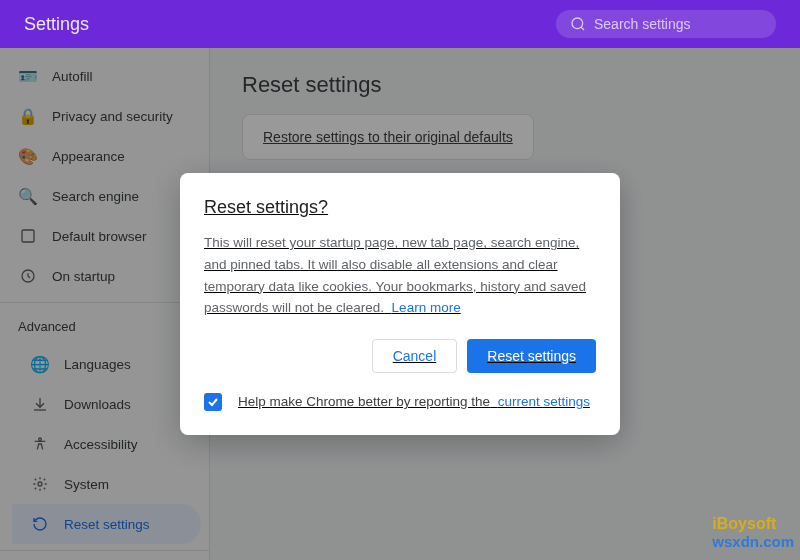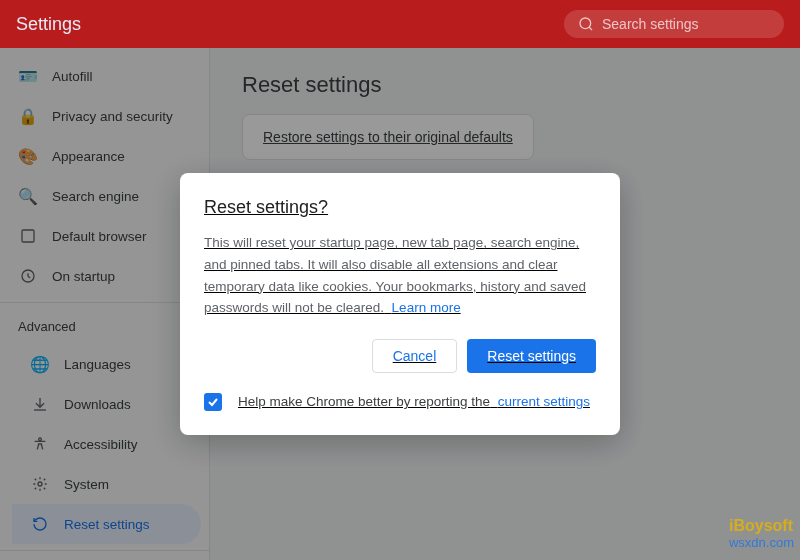--- a/index.html
+++ b/index.html
@@ -1,24 +1,24 @@
 <!DOCTYPE html>
 <html><head>
   <meta charset="utf-8">
   <style>
     * { box-sizing: border-box; margin: 0; padding: 0; }
     body { font-family: 'Segoe UI', Arial, sans-serif; background: #f1f3f4; width: 800px; height: 560px; overflow: hidden; display: flex; flex-direction: column; }
 
     
     .header {
-      background: #b91c1c;
+      background: #6d28d9;
       height: 48px;
       display: flex;
       align-items: center;
-      padding: 0 16px;
+      padding: 0 24px;
       gap: 16px;
       flex-shrink: 0;
     }
     .header-title {
       color: #e8eaf6;
       font-size: 18px;
       font-weight: 400;
       margin-right: auto;
     }
     .search-bar {
@@ -376,14 +376,14 @@
             &nbsp;<a class="link">current settings</a>
           </div>
         </div>
       </div>
     </div>
   </main>
 </div>
 
 <div class="watermark">
   <span>i</span><span style="color:#e8b400">Boysoft</span>
-  <span style="font-size:13px; color:#1a73e8; display:block; font-weight:400">wsxdn.com</span>
+  <span style="font-size:15px; color:#1a73e8; display:block; font-weight:700">wsxdn.com</span>
 </div>
 
 </body></html>

